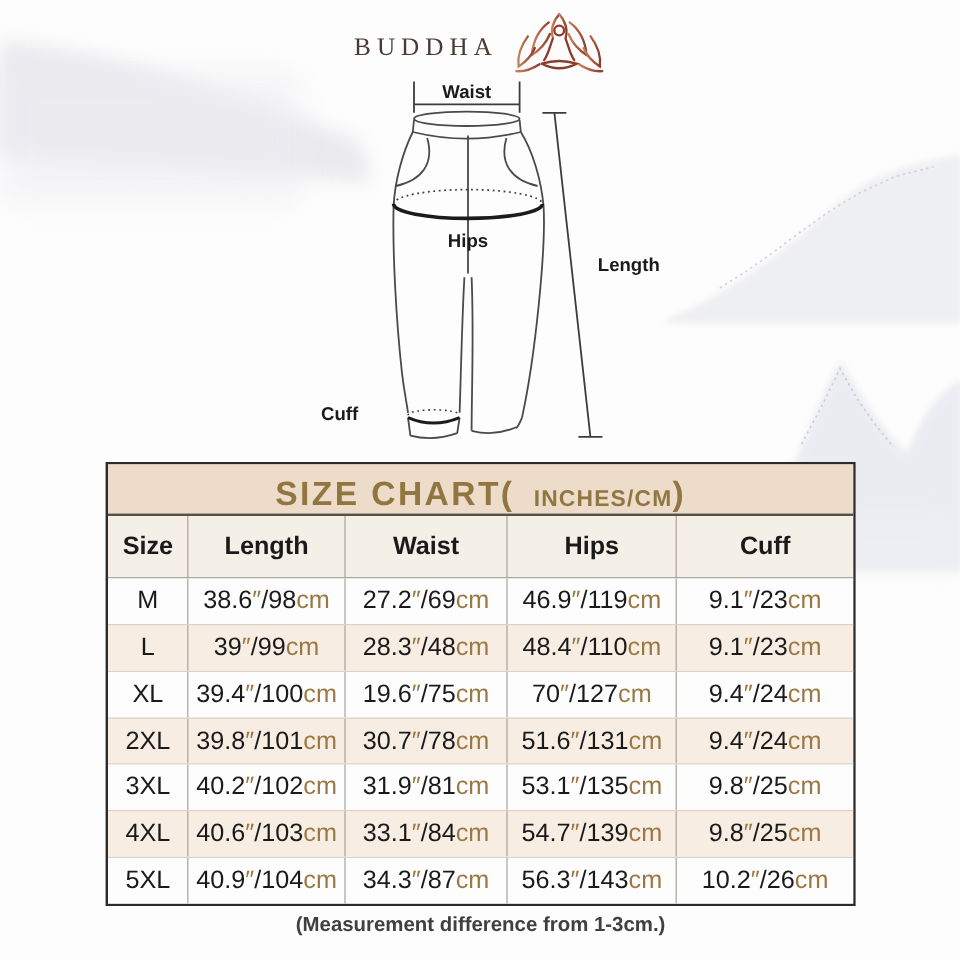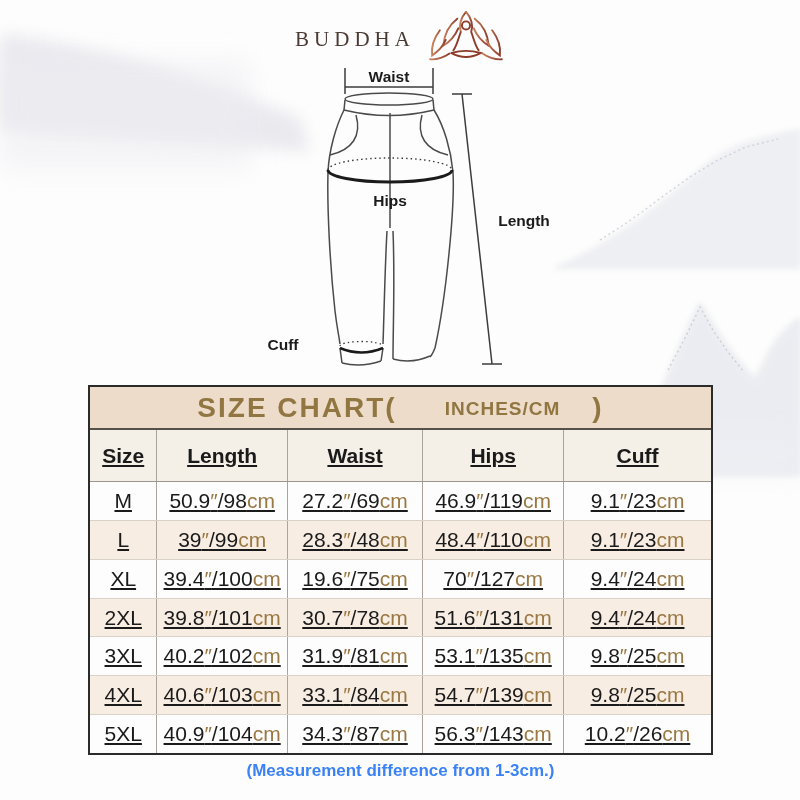--- a/index.html
+++ b/index.html
@@ -31,49 +31,48 @@
   
   .chart{
     position:absolute;left:88px;top:385px;width:625px;height:370px;z-index:2;
     box-sizing:border-box;border:2px solid var(--table-border,#2b2b2b);
     display:flex;flex-direction:column;background:#fdfcfb;
   }
   .title{
     height:41px;flex:0 0 41px;
     background:var(--title-bg,#ecdcc9);
     border-bottom:2px solid #55504a;
-    display:flex;align-items:center;justify-content:center;
+    display:flex;align-items:flex-end;justify-content:center;
     color:var(--title-text,#917642);
     font-weight:bold;
-    gap:32px;
   }
   .title .big{font-size:28px;letter-spacing:2px;}
   .title .small{font-size:19px;letter-spacing:1px;padding-top:3px;margin-left:16px;}
   .grid-row{display:grid;grid-template-columns:10.7% 21% 21.8% 22.7% 23.8%;}
   .thead{
     flex:0 0 51px;height:51px;
     background:var(--header-row-bg,#f4efe7);
     border-bottom:1px solid #9b968e;
     font-weight:bold;font-size:20px;color:#111;
   }
   .thead .cell{display:flex;align-items:center;justify-content:center;}
   #rows{flex:1 1 auto;display:flex;flex-direction:column;}
   .trow{flex:1 1 auto;background:#fdfdfd;}
   .trow + .trow{border-top:1px solid #d8d2c9;}
   .trow.alt{background:var(--row-alt-bg,#f8ede3);}
   .cell{
     display:flex;align-items:center;justify-content:center;
-    font-size:21px;color:#1a1a1a;white-space:nowrap;text-decoration:underline;
+    font-size:21px;color:#1a1a1a;white-space:nowrap;
   }
   .cell + .cell{border-left:1px solid #aaa49c;}
   .cell .unit{color:var(--unit-text,#9a7843);}
   .size-col{font-size:21px;}
   .note{
     position:absolute;left:88px;top:761px;width:625px;z-index:1;
-    text-align:center;font-weight:bold;font-size:17px;color:#3b82f6;
+    text-align:center;font-weight:bold;font-size:17px;color:#404040;
   }
 </style>
 </head>
 <body style="--title-text: #917642; --unit-text: #9a7843; --title-bg: #ecdcc9; --header-row-bg: #f4efe7; --row-alt-bg: #f8ede3; --table-border: #2b2b2b; --logo-text: #4a3a33; --lotus-gradient-start: #c8825c; --lotus-gradient-end: #8e3b2c;">
 
 <div class="stage">
 
   <svg class="bg" width="800" height="800" viewBox="0 0 800 800">
     <defs>
       <filter id="b8" x="-50%" y="-50%" width="200%" height="200%">
@@ -172,21 +171,21 @@
       <div class="cell">Size</div>
       <div class="cell">Length</div>
       <div class="cell">Waist</div>
       <div class="cell">Hips</div>
       <div class="cell">Cuff</div>
     </div>
     <div id="rows">
         <div class="trow grid-row">
           <div class="cell size-col">M</div>
           <div class="cell">
-            <span>50.9</span>
+            <span>38.6</span>
             <span class="unit">″</span>
             <span>/98</span>
             <span class="unit">cm</span>
           </div>
           <div class="cell">
             <span>27.2</span>
             <span class="unit">″</span>
             <span>/69</span>
             <span class="unit">cm</span>
           </div>

